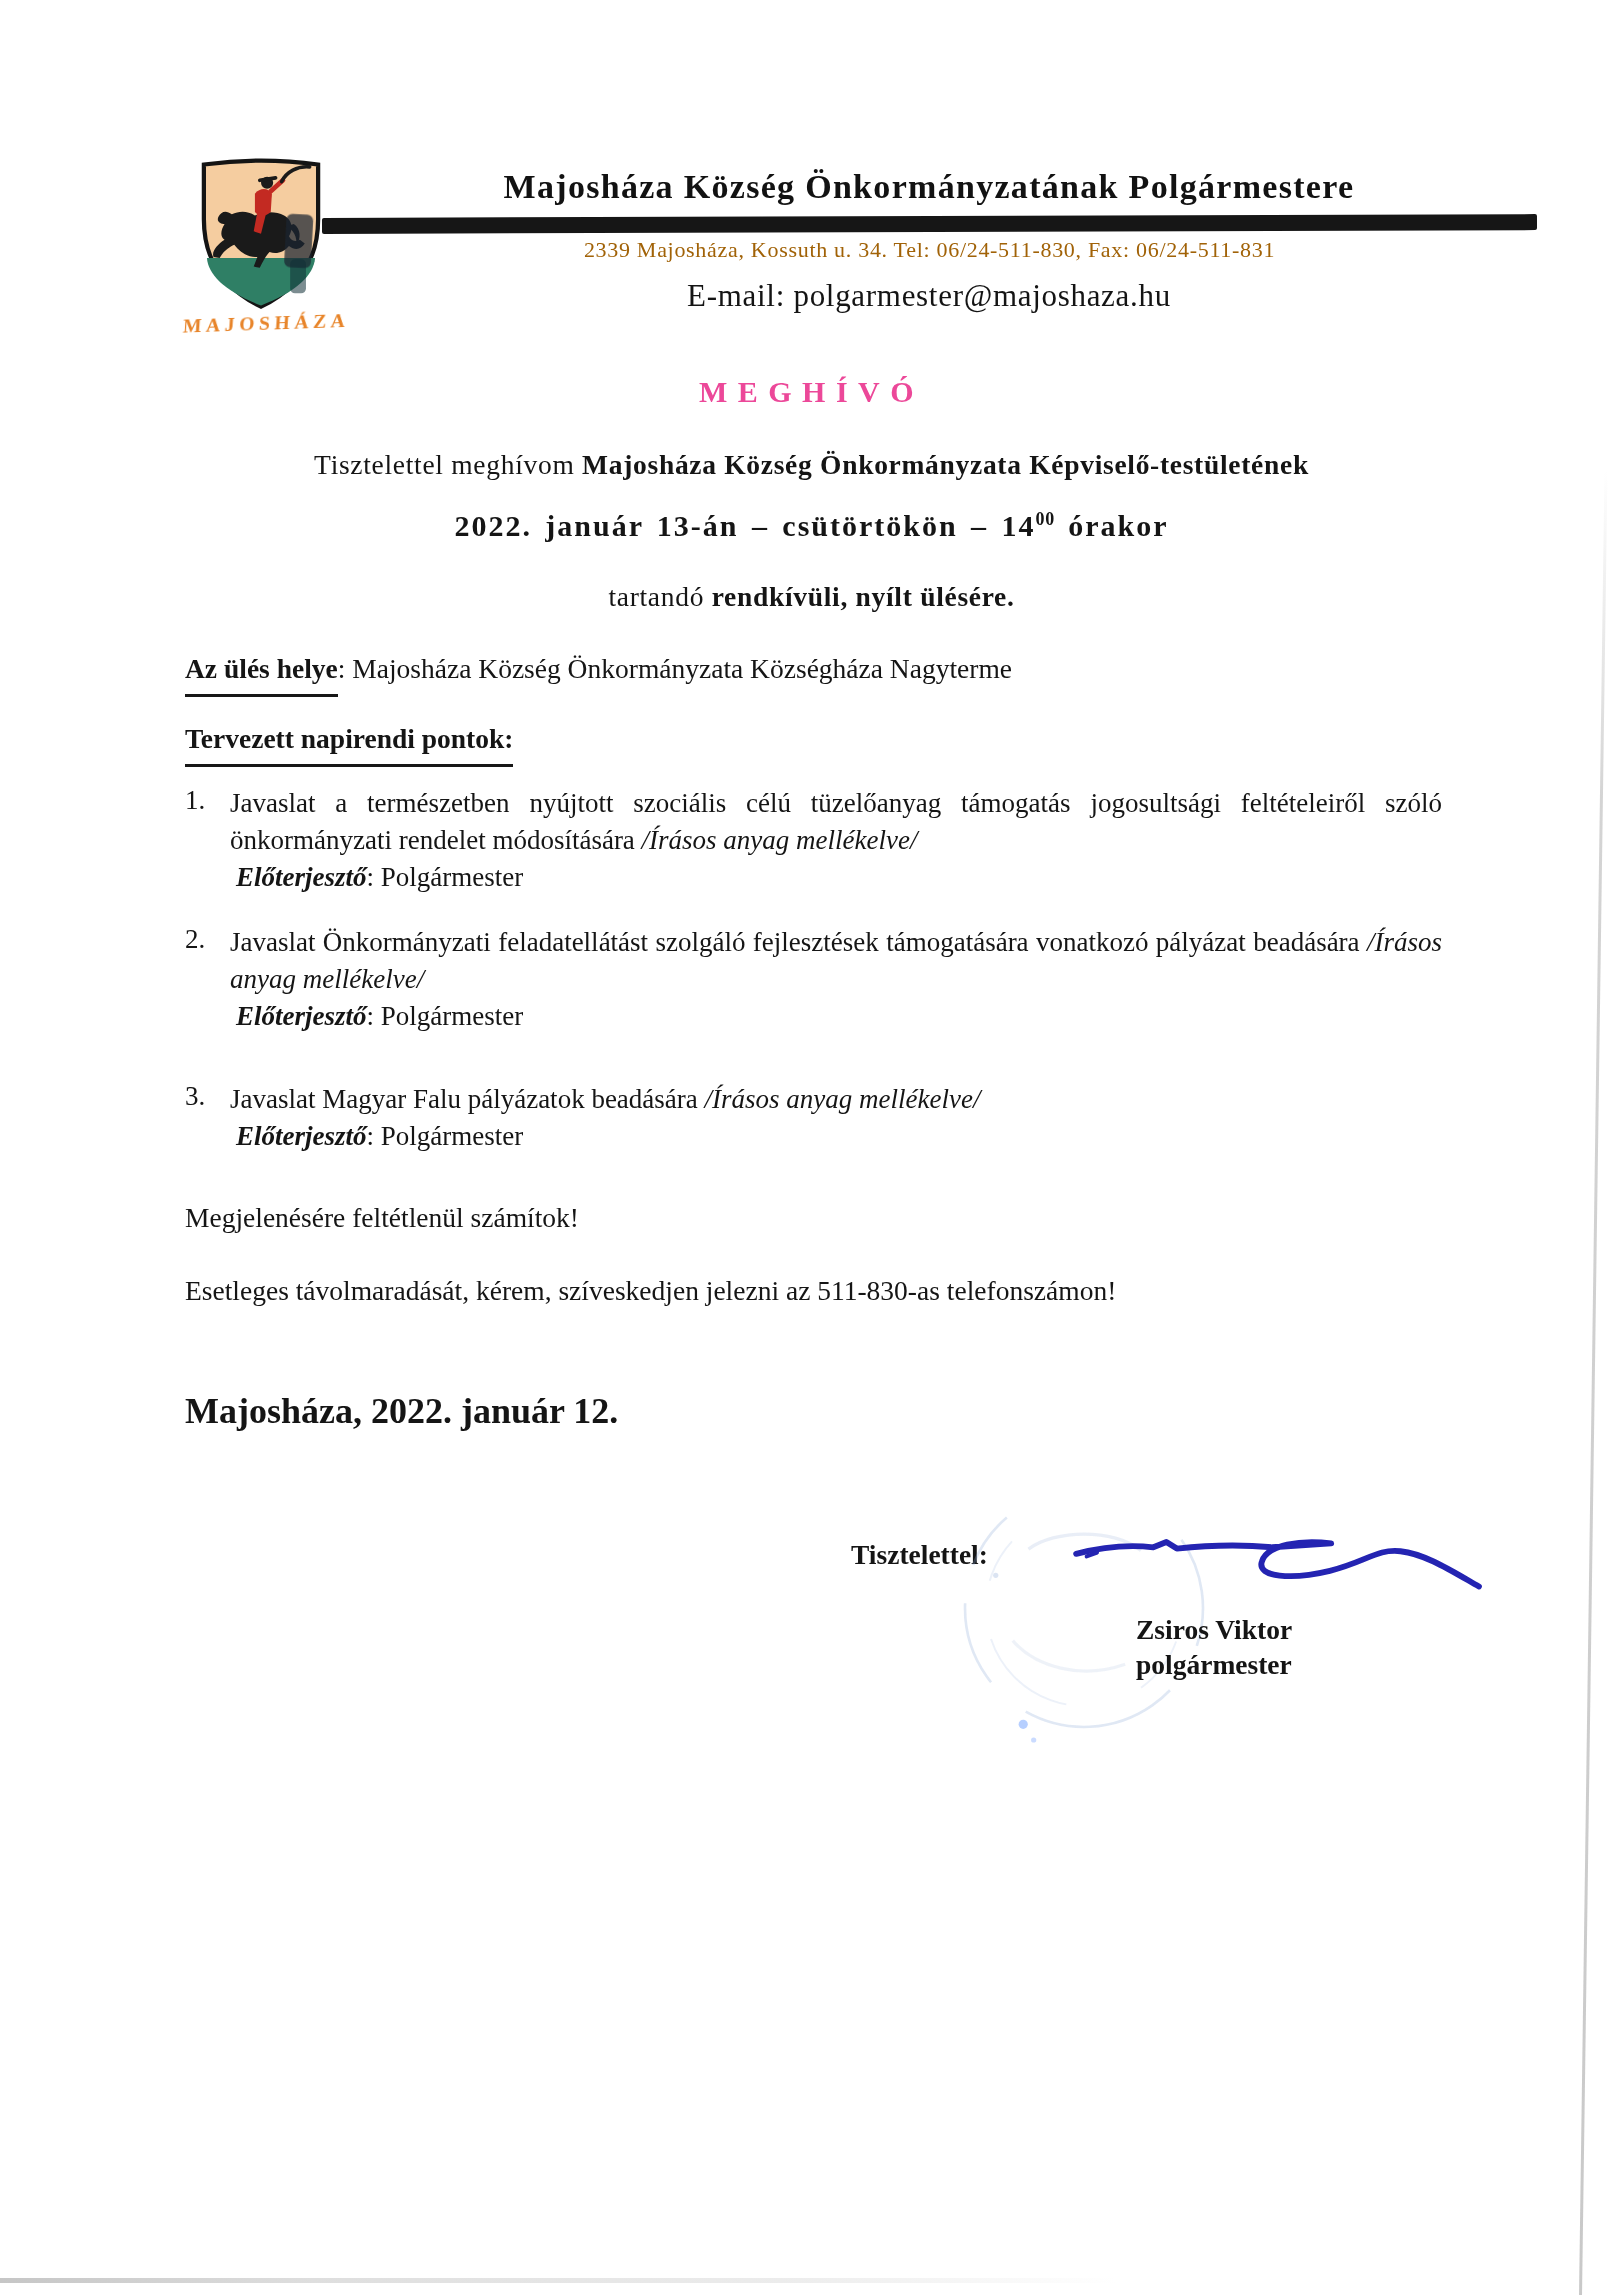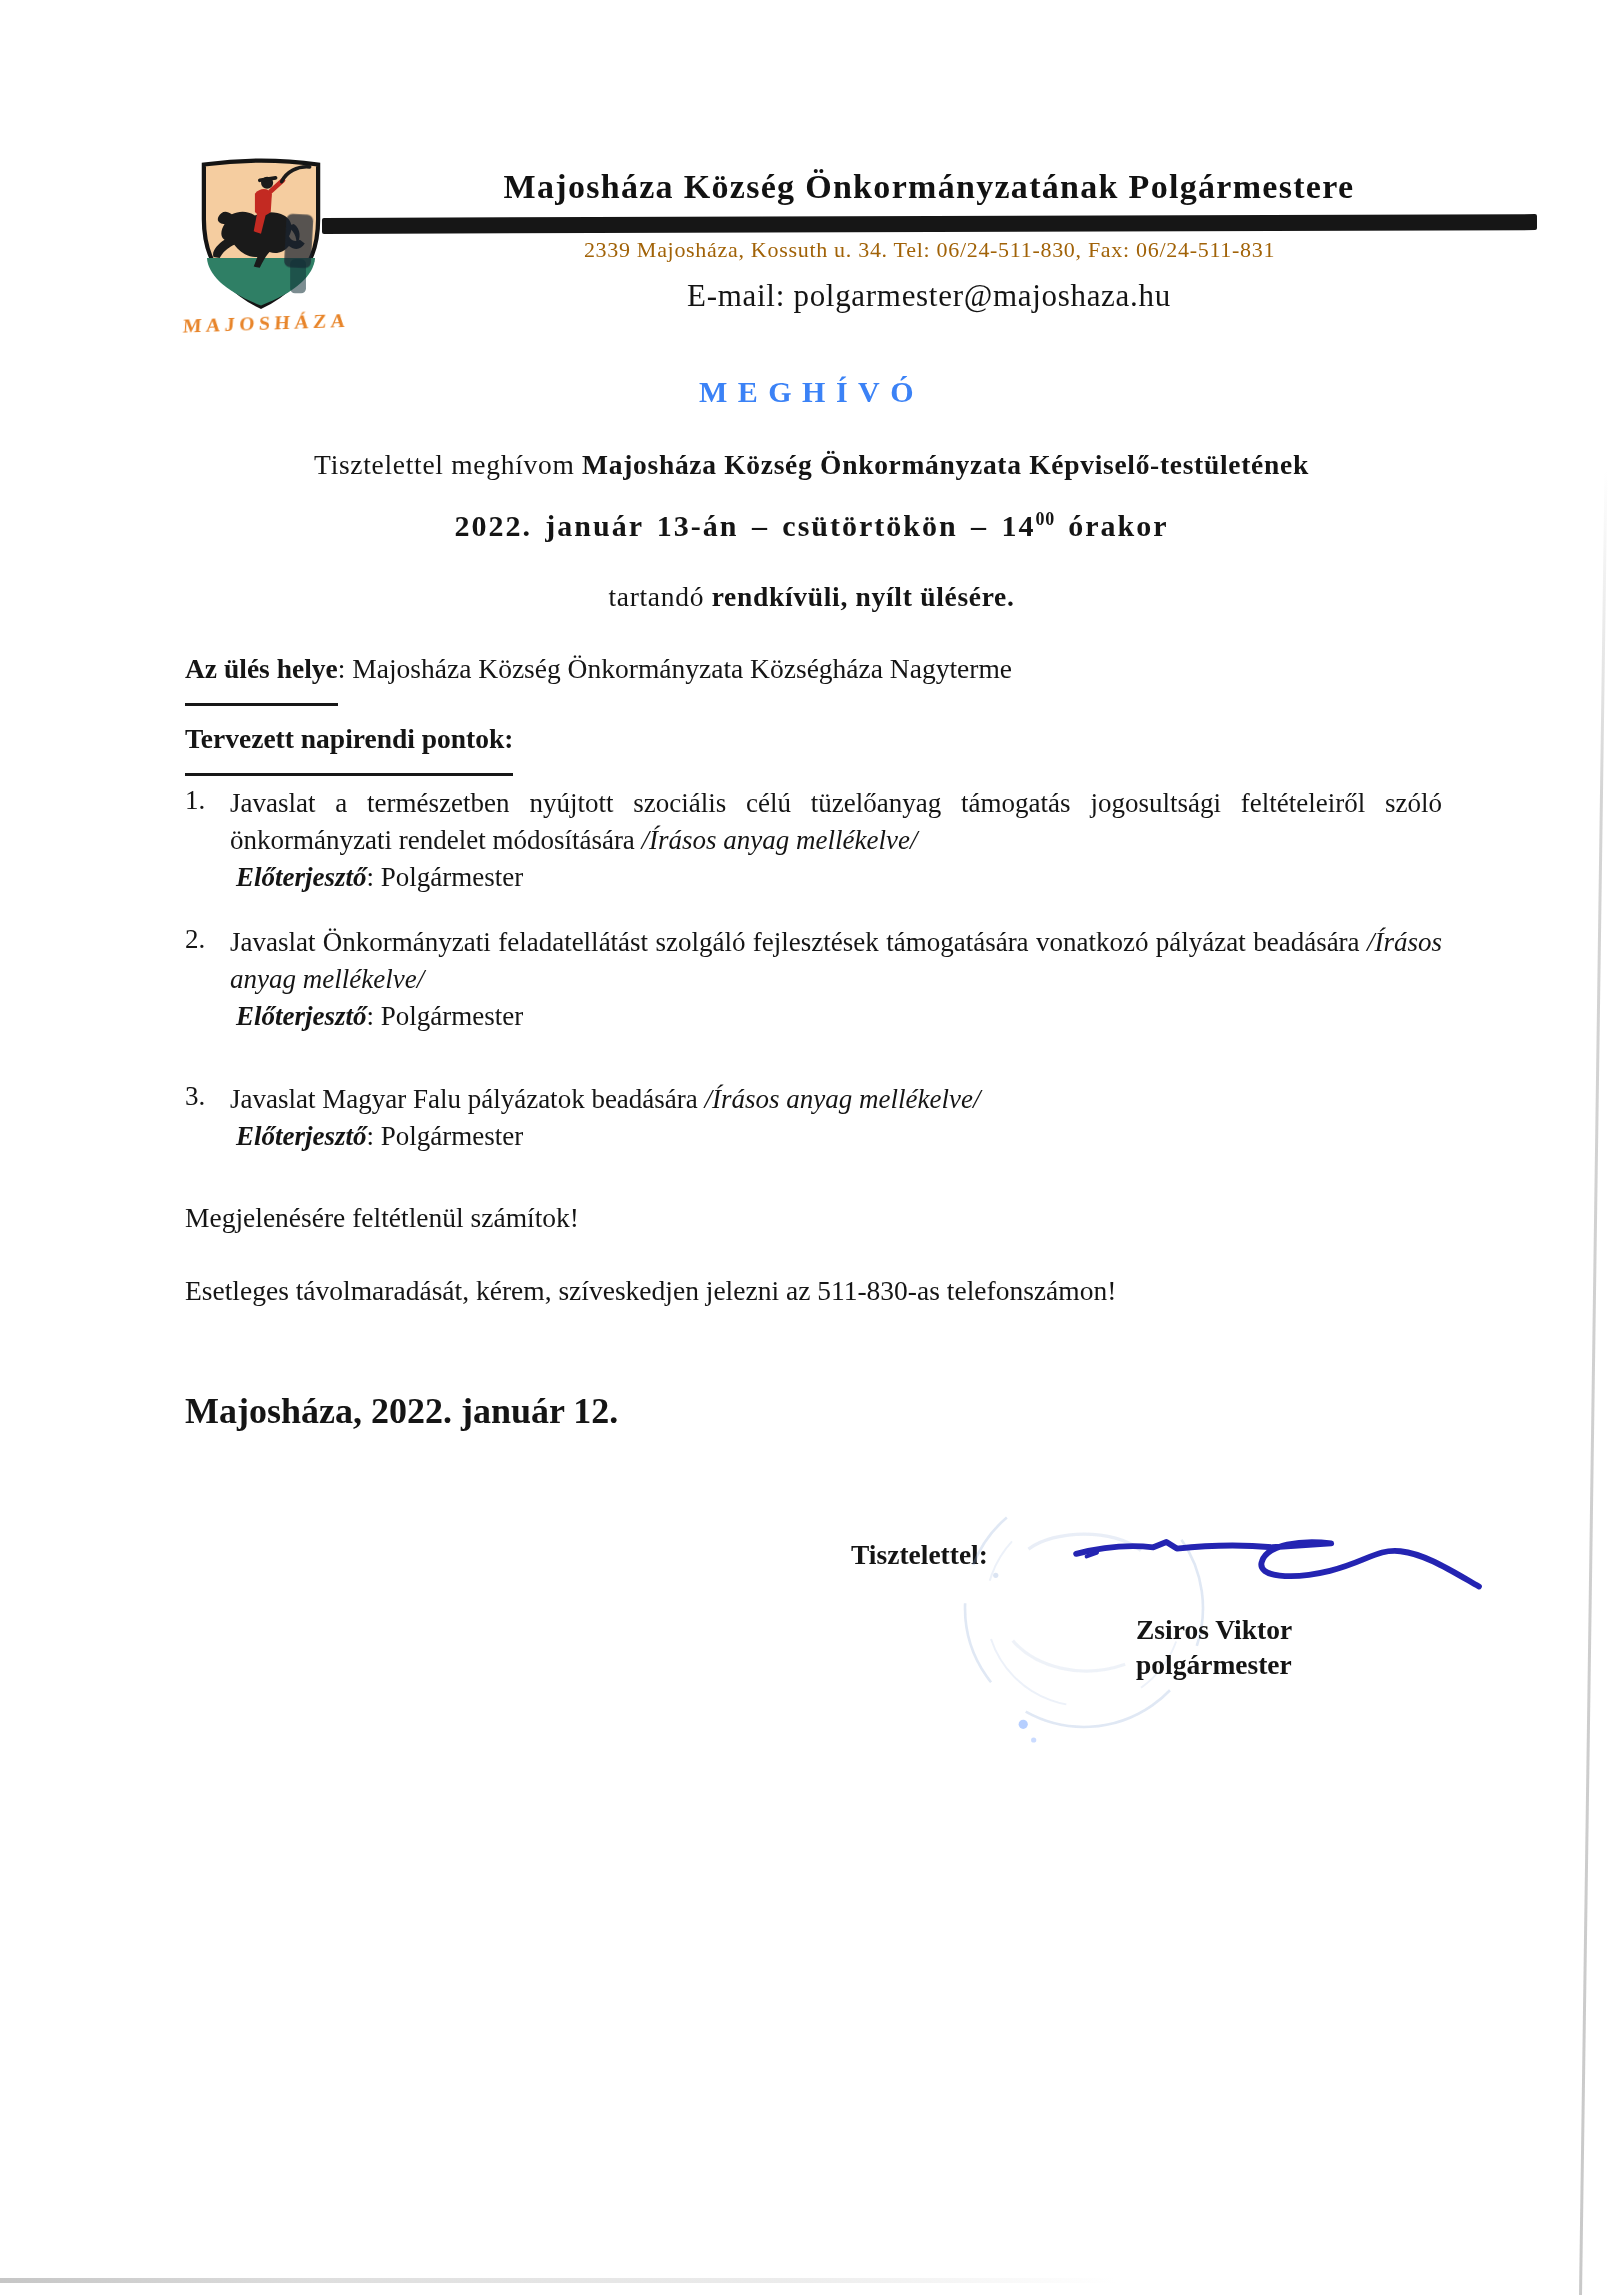--- a/index.html
+++ b/index.html
@@ -48,38 +48,38 @@
     transform:rotate(-2deg) skewX(-6deg);
     filter:blur(0.5px);
     opacity:.92;
   }
 
   
   #doc-title{
     left:206px;top:375px;width:1211px;
     text-align:center;
     font-size:30px;font-weight:bold;letter-spacing:10.5px;
-    color:#3b82f6;
+    color:#ec4899;
   }
   #intro{
     left:206px;top:449px;width:1211px;
     text-align:center;font-size:27.5px;letter-spacing:0.7px;
   }
   #dateline{
     left:206px;top:509px;width:1211px;
     text-align:center;
     font-size:30px;font-weight:bold;letter-spacing:2px;word-spacing:3.9px;
   }
   #dateline sup{font-size:0.6em;vertical-align:super;letter-spacing:0.7px;}
   #session{
     left:206px;top:581px;width:1211px;
     text-align:center;font-size:27.5px;letter-spacing:0.7px;
   }
   .b{font-weight:bold;}
-  .ul{border-bottom:3.3px solid #171717;padding-bottom:19px;}
+  .ul{border-bottom:3.3px solid #171717;padding-bottom:10px;}
 
   #location{left:185px;top:653px;width:1270px;font-size:27.5px;}
   #agenda-heading{
     left:185px;top:723px;
     font-size:27.5px;font-weight:bold;
   }
 
   
   .item-num{width:38px;font-size:27px;}
   .item-text{

